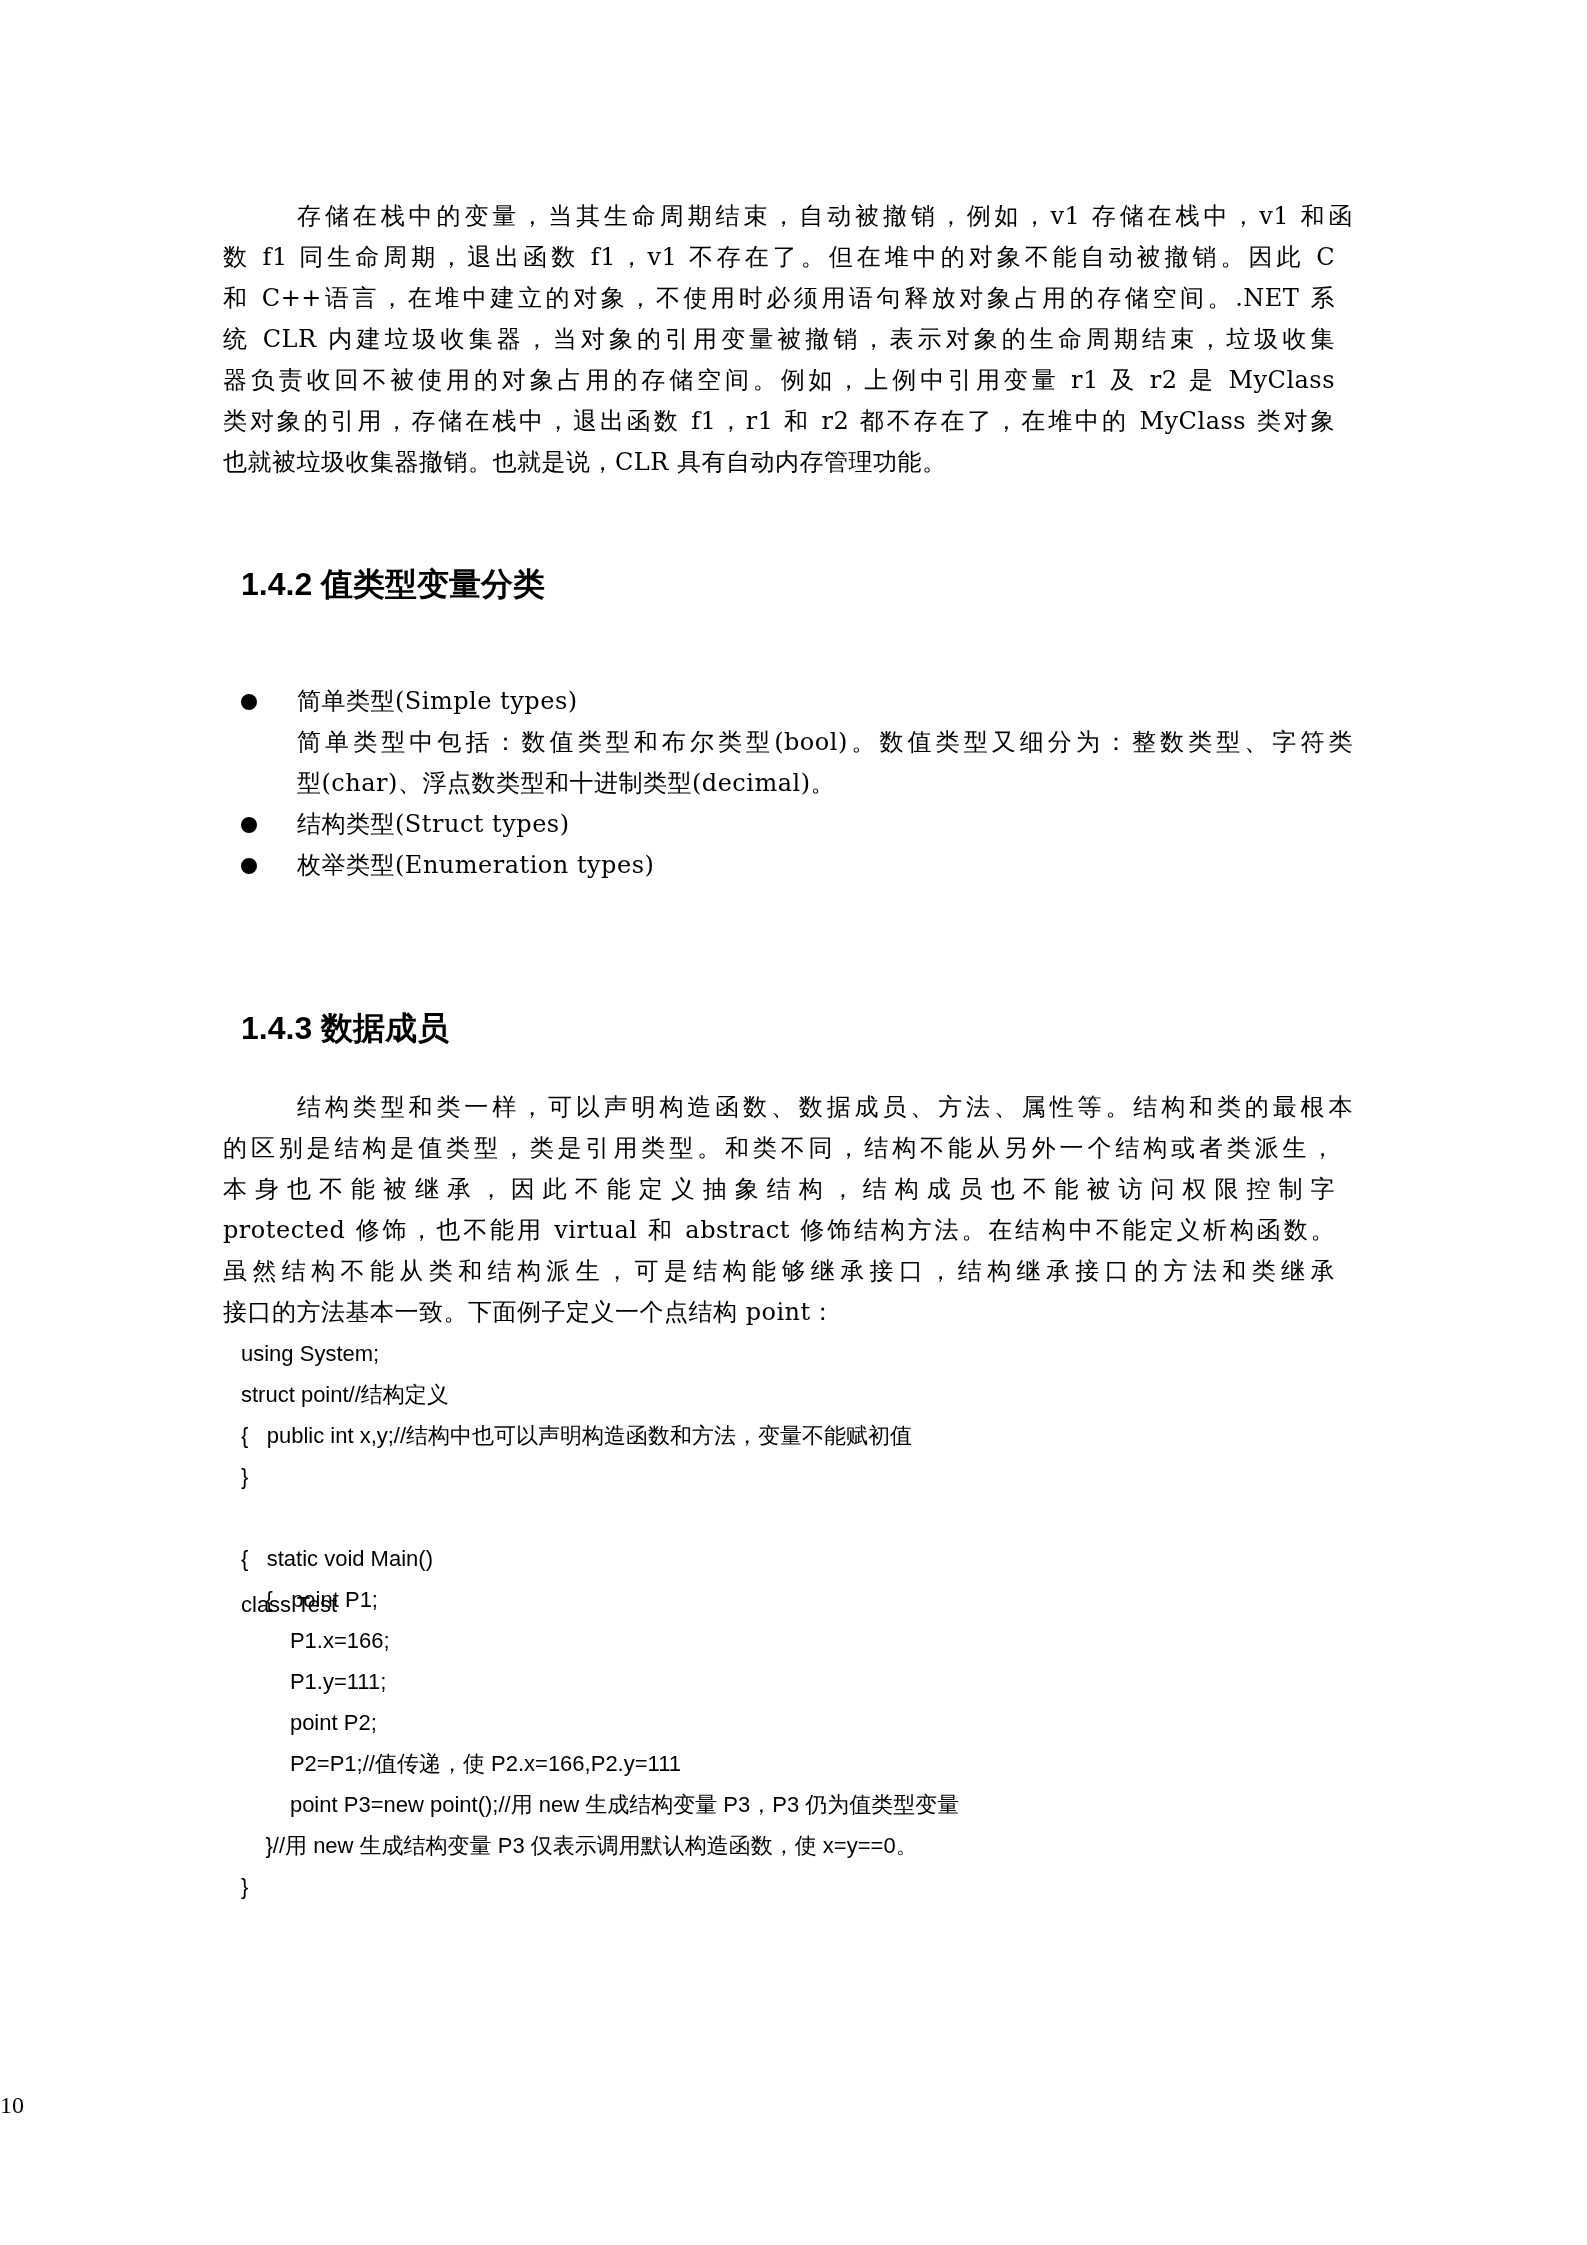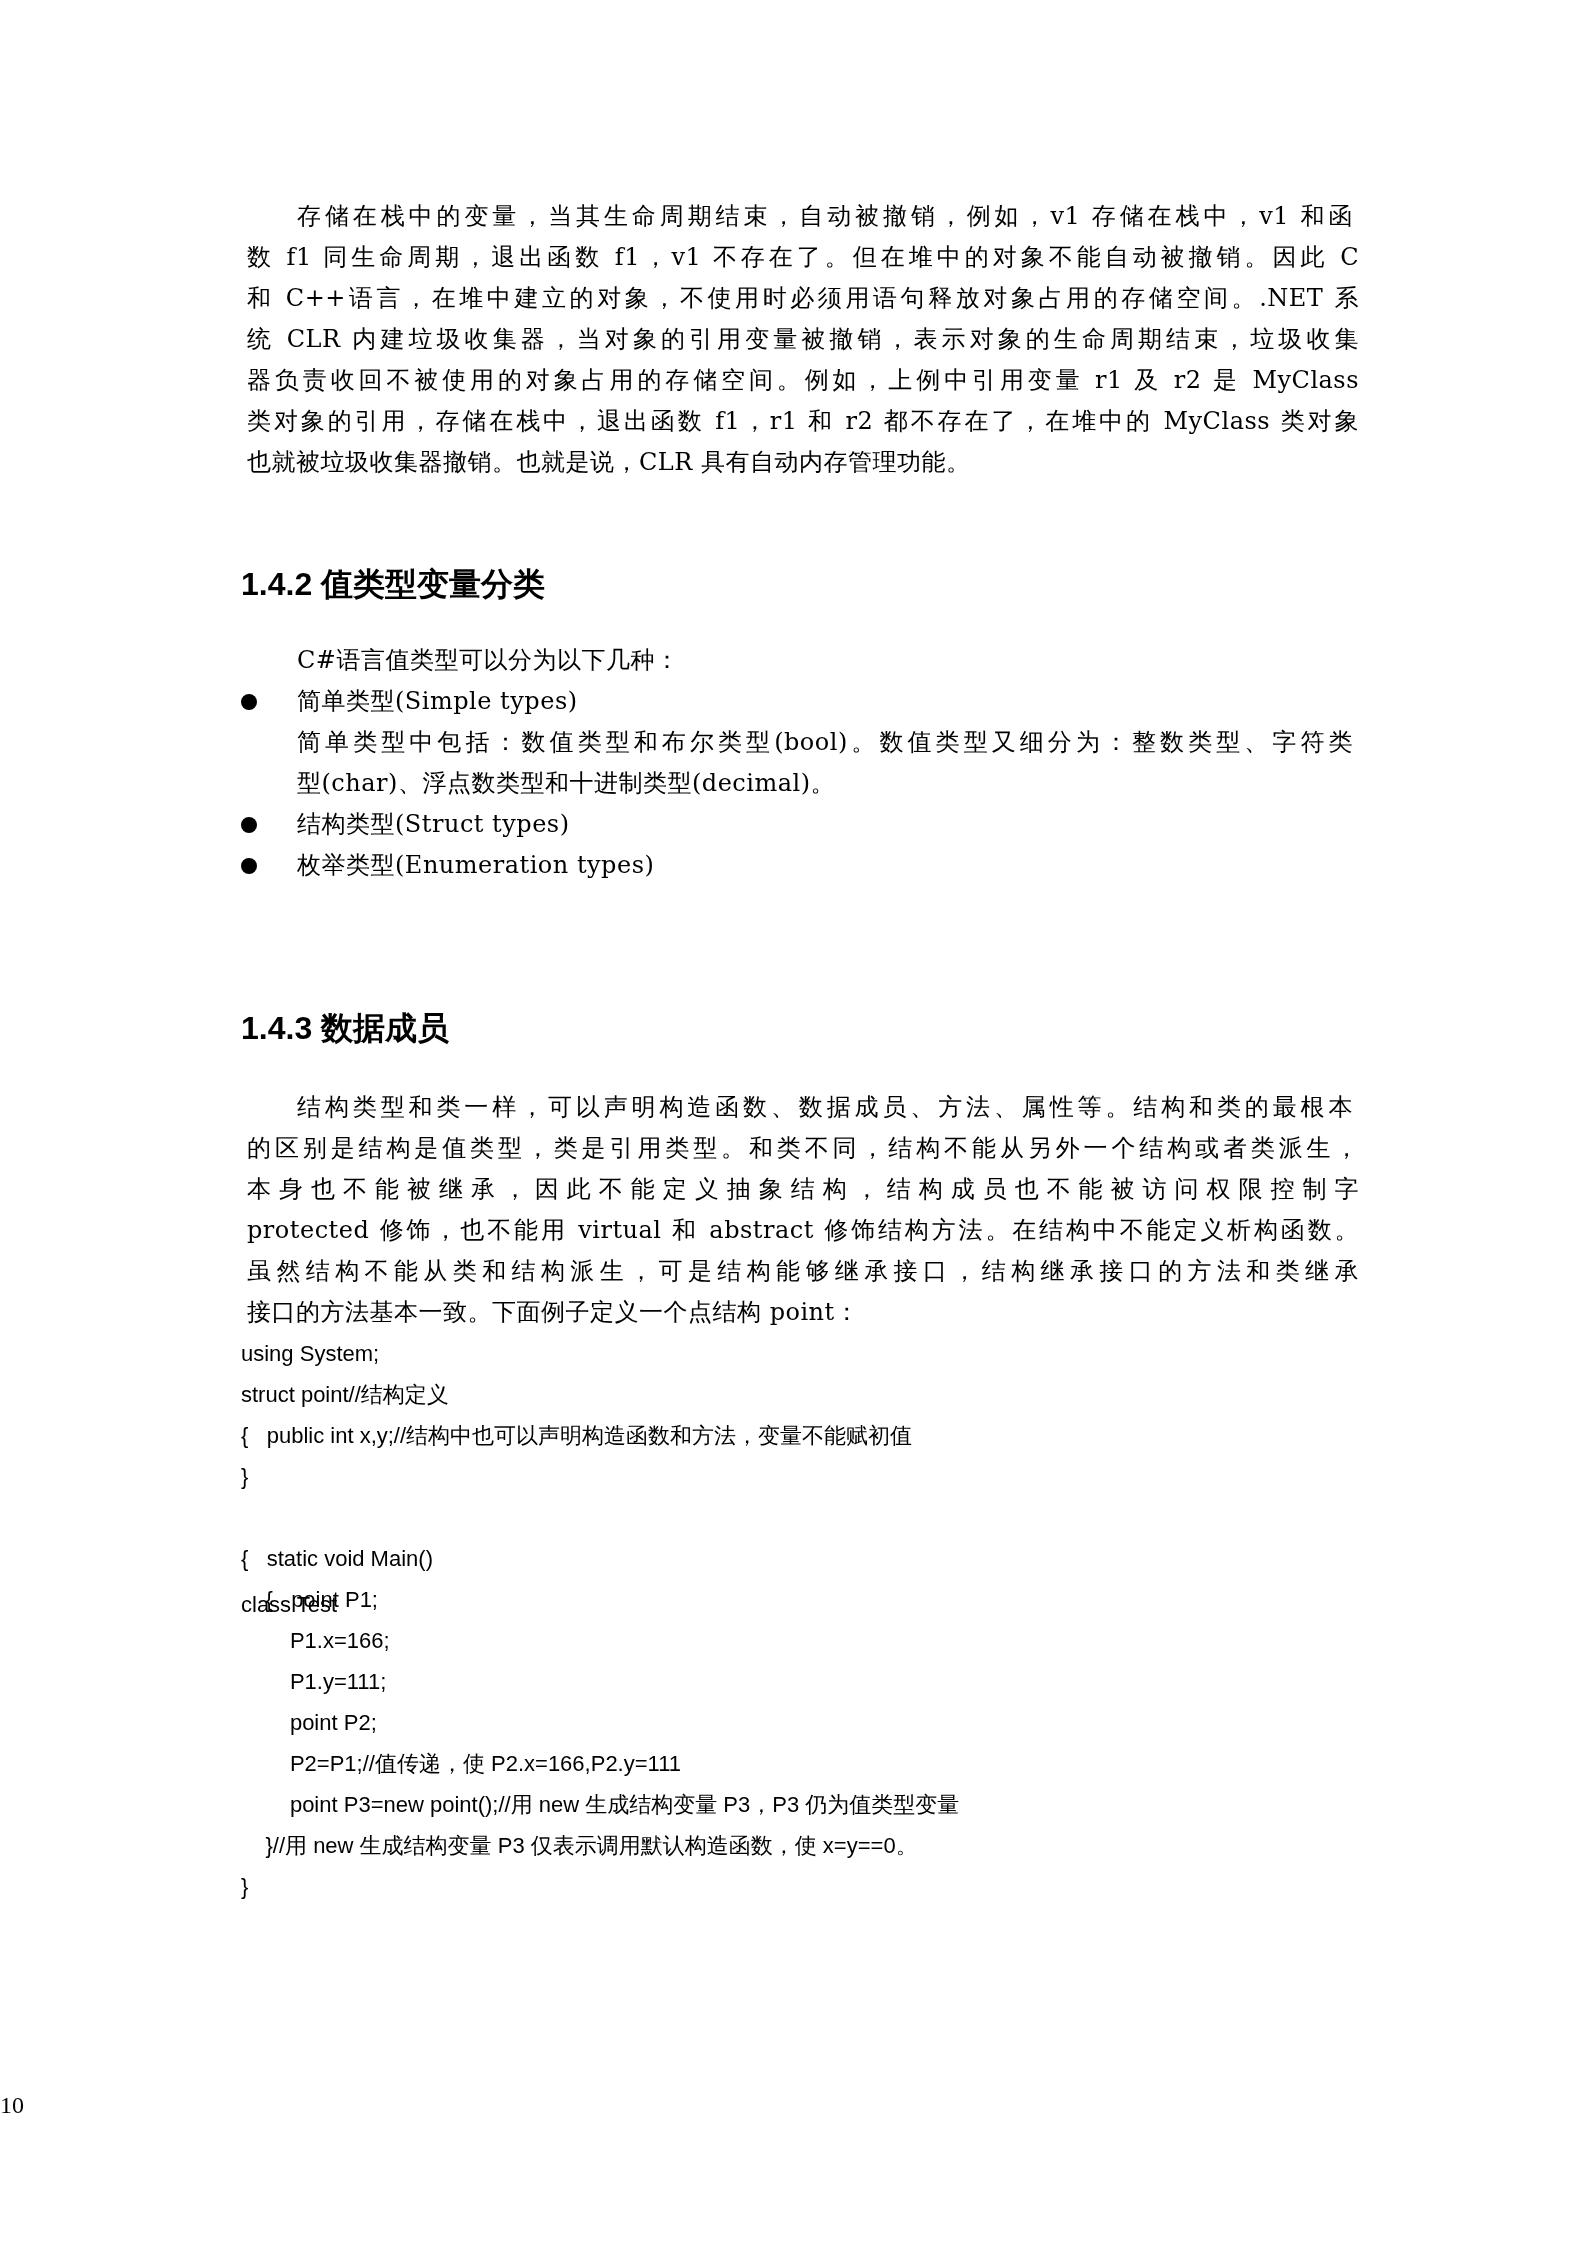--- a/index.html
+++ b/index.html
@@ -1,19 +1,19 @@
 <!DOCTYPE html>
 <html><head>
   <meta charset="utf-8">
   <style>
     html, body { margin:0; padding:0; background:#ffffff; }
     body { width:1587px; height:2245px; position:relative; overflow:hidden; color:#000; }
     .page { position:absolute; left:0; top:0; width:1587px; height:2245px; }
     .line {
-      position:absolute; left:247px; width:1112px;
+      position:absolute; left:223px; width:1112px;
       font-family:"DejaVu Serif","Liberation Serif",serif;
       font-size:24px; line-height:41px; height:41px; white-space:nowrap;
       letter-spacing:0.5px;
     }
     .just { text-align:justify; text-align-last:justify; }
     .indent { left:297px; width:1056px; }
     .h2 {
       position:absolute; left:241px;
       font-family:"Liberation Sans","DejaVu Sans",sans-serif;
       font-weight:bold; font-size:32px; line-height:44px;margin-top:24px;
@@ -39,21 +39,20 @@
     <div class="line just" style="top:237px">数 f1 同生命周期，退出函数 f1，v1 不存在了。但在堆中的对象不能自动被撤销。因此 C</div>
     <div class="line just" style="top:278px">和 C++语言，在堆中建立的对象，不使用时必须用语句释放对象占用的存储空间。.NET 系</div>
     <div class="line just" style="top:319px">统 CLR 内建垃圾收集器，当对象的引用变量被撤销，表示对象的生命周期结束，垃圾收集</div>
     <div class="line just" style="top:360px">器负责收回不被使用的对象占用的存储空间。例如，上例中引用变量 r1 及 r2 是 MyClass</div>
     <div class="line just" style="top:401px">类对象的引用，存储在栈中，退出函数 f1，r1 和 r2 都不存在了，在堆中的 MyClass 类对象</div>
     <div class="line" style="top:442px">也就被垃圾收集器撤销。也就是说，CLR 具有自动内存管理功能。</div>
   </div>
 
   <div class="h2" style="top:538px">1.4.2  值类型变量分类</div>
 
-  <div class="line indent" style="top:640px">C#语言值类型可以分为以下几种：</div>
 
   <div>
     <span class="bullet" style="top:694px"></span>
     <div class="line indent" style="top:681px">简单类型(Simple types)</div>
     <div class="line indent just" style="top:722px">简单类型中包括：数值类型和布尔类型(bool)。数值类型又细分为：整数类型、字符类</div>
     <div class="line indent" style="top:763px">型(char)、浮点数类型和十进制类型(decimal)。</div>
 
     <span class="bullet" style="top:817px"></span>
     <div class="line indent" style="top:804px">结构类型(Struct types)</div>
 

